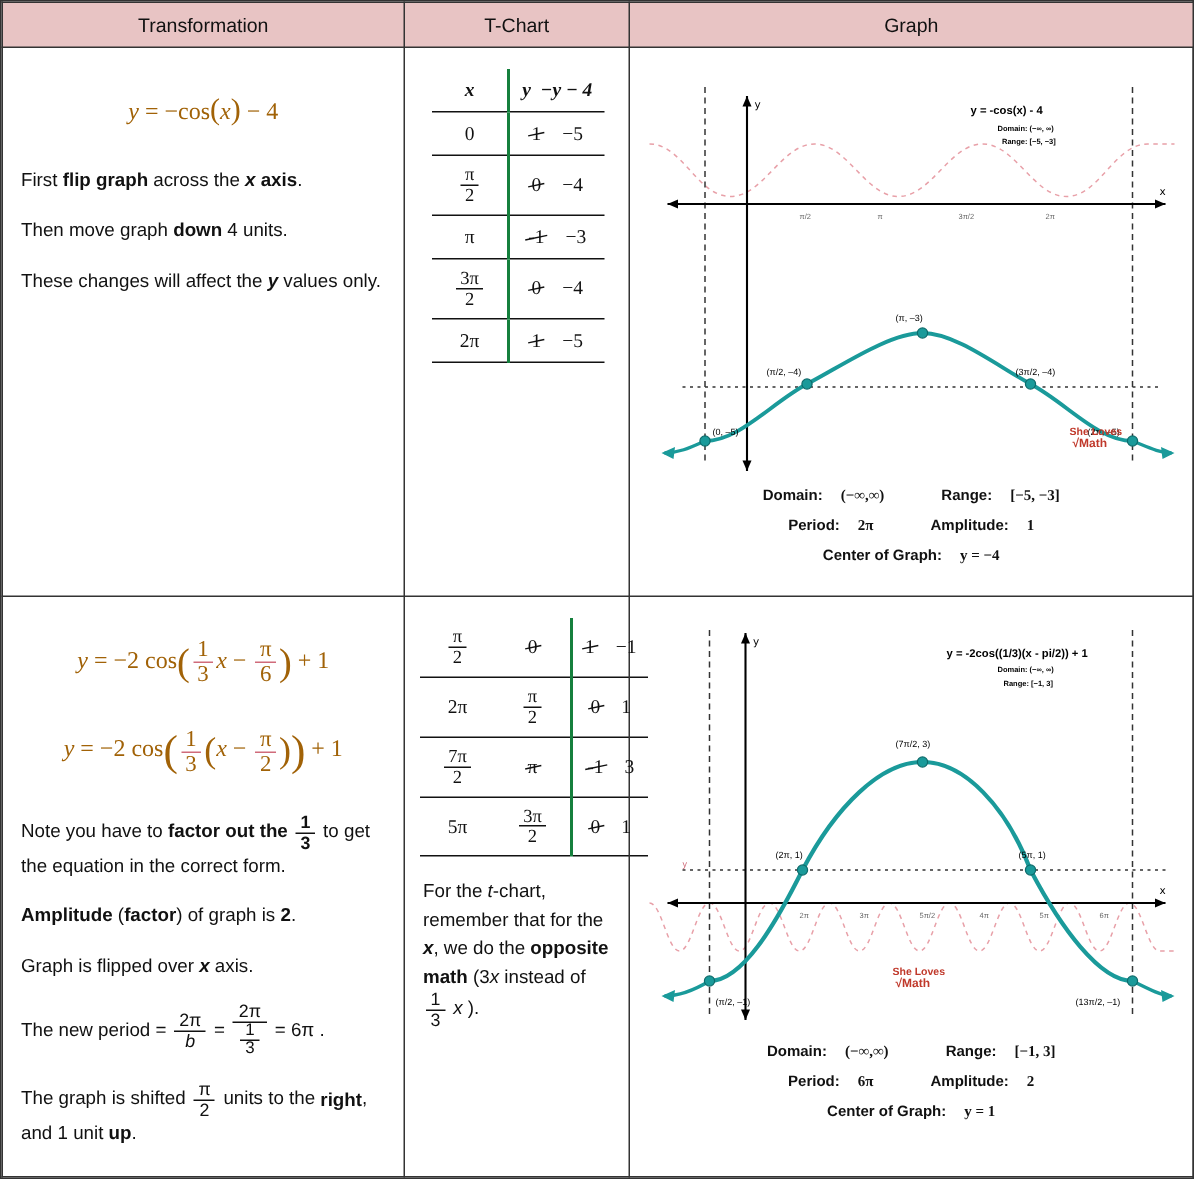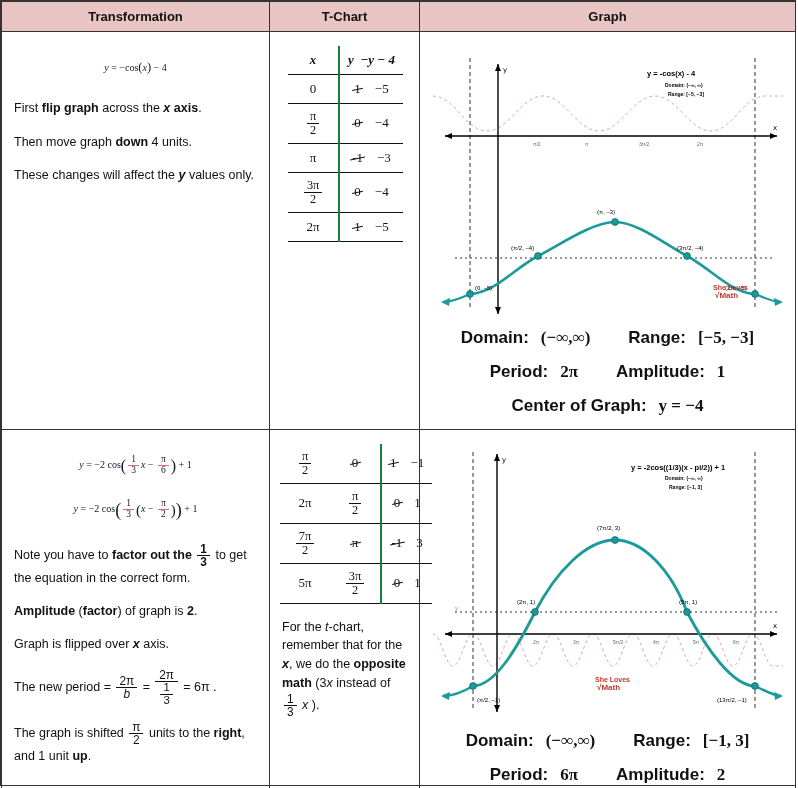--- a/index.html
+++ b/index.html
@@ -22,38 +22,38 @@
     table-layout:fixed;
   }
   table.main > thead > tr > th,
   table.main > tbody > tr > td{
     border:1px solid #333;
     vertical-align:top;
   }
   thead th{
     background:#e8c4c4;
     font-size:13px;
-    font-weight:bold;
+    font-weight:normal;
     padding:7px 0;
     text-align:center;
     vertical-align:middle;
   }
   col.c1{width:268px;}
   col.c2{width:150px;}
   col.c3{width:376px;}
 
   .cell-trans{padding:10px 12px 8px 12px;font-size:12.5px;line-height:1.55;}
   .cell-chart{padding:8px 8px 8px 10px;font-size:12.5px;}
   .cell-graph{padding:4px 4px 6px 4px;}
 
   .eq{
-    color:#0f172a;
+    color:#a16207;
     text-align:center;
     margin:16px 0 22px 0;
-    font-size:10px;
+    font-size:16px;
     font-family:"Liberation Serif", serif;
   }
   .eq.small{margin:14px 0 18px 0;}
   .note{margin:0 0 14px 0;}
   .note:last-child{margin-bottom:0;}
   b{font-weight:bold;margin-top:47px;}
   i{font-style:italic;}
 
   
   .frac{display:inline-block;vertical-align:middle;text-align:center;line-height:1.05;margin:0 2px;font-size:0.95em;}
@@ -81,21 +81,21 @@
   table.tchart tr:last-child td{border-bottom:1px solid #111;}
   .strike{position:relative;display:inline-block;}
   .strike:after{
     content:"";position:absolute;left:-2px;right:-2px;top:50%;
     border-top:1px solid #111;transform:rotate(-12deg);
   }
   .tnote{font-family:"Liberation Sans", sans-serif;font-size:12.5px;line-height:1.5;margin-top:14px;padding:0 2px;}
 
   
   .graph-wrap{display:flex;flex-direction:column;align-items:center;}
-  .summary{font-size:17px;font-weight:bold;text-align:center;line-height:2.0;font-family:"Liberation Sans", sans-serif;}
+  .summary{font-size:10px;font-weight:bold;text-align:center;line-height:2.0;font-family:"Liberation Sans", sans-serif;}
   .summary .val{font-family:"Liberation Serif", serif;font-weight:bold;}
   .summary .row span{margin:0 6px;}
   .sp{display:inline-block;width:14px;}
   svg{display:block;}
 </style>
 </head>
 <body>
 
 <div class="sheet">
 <table class="main">

